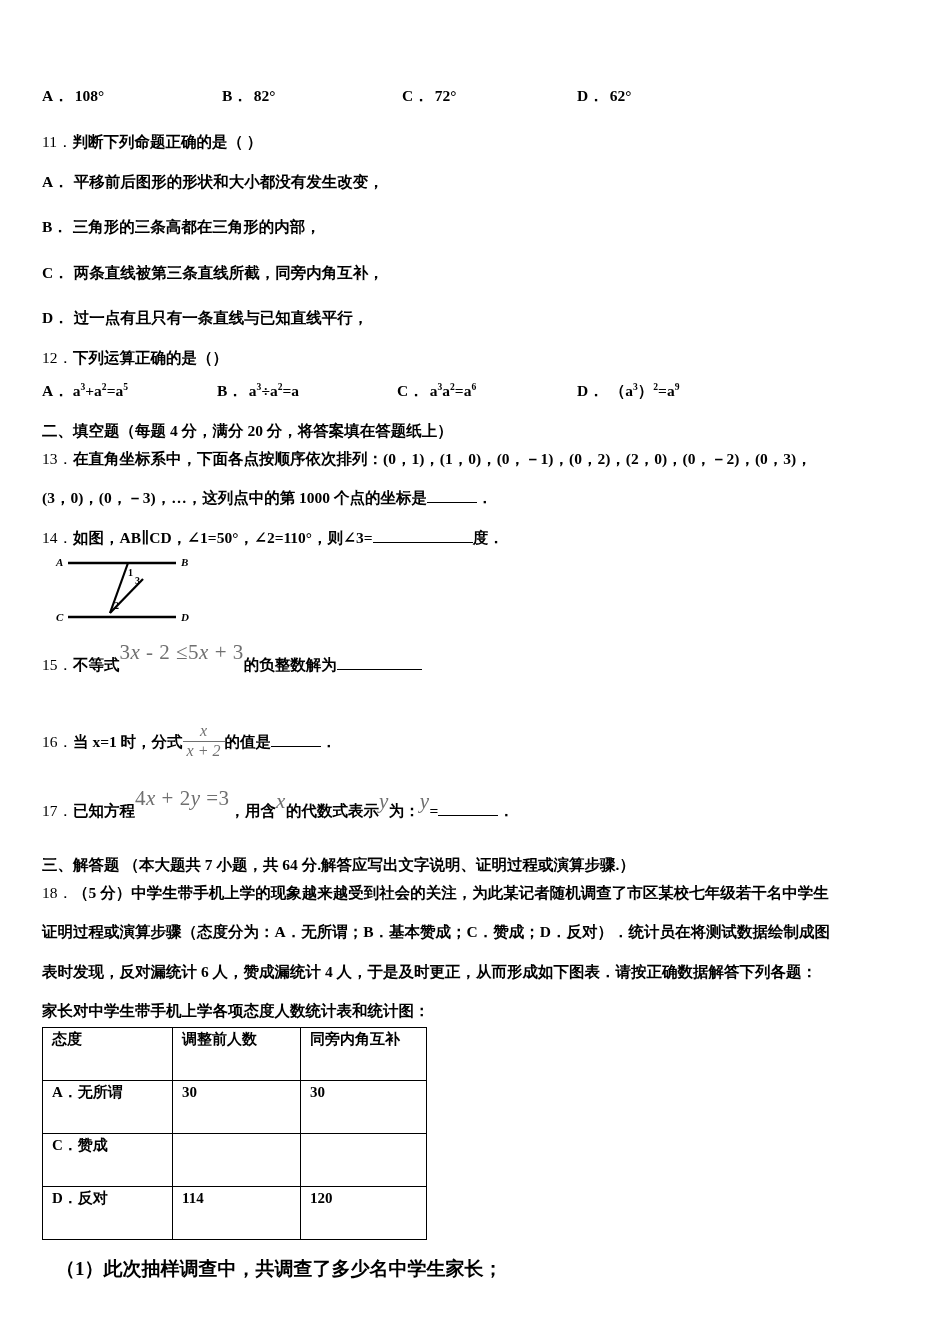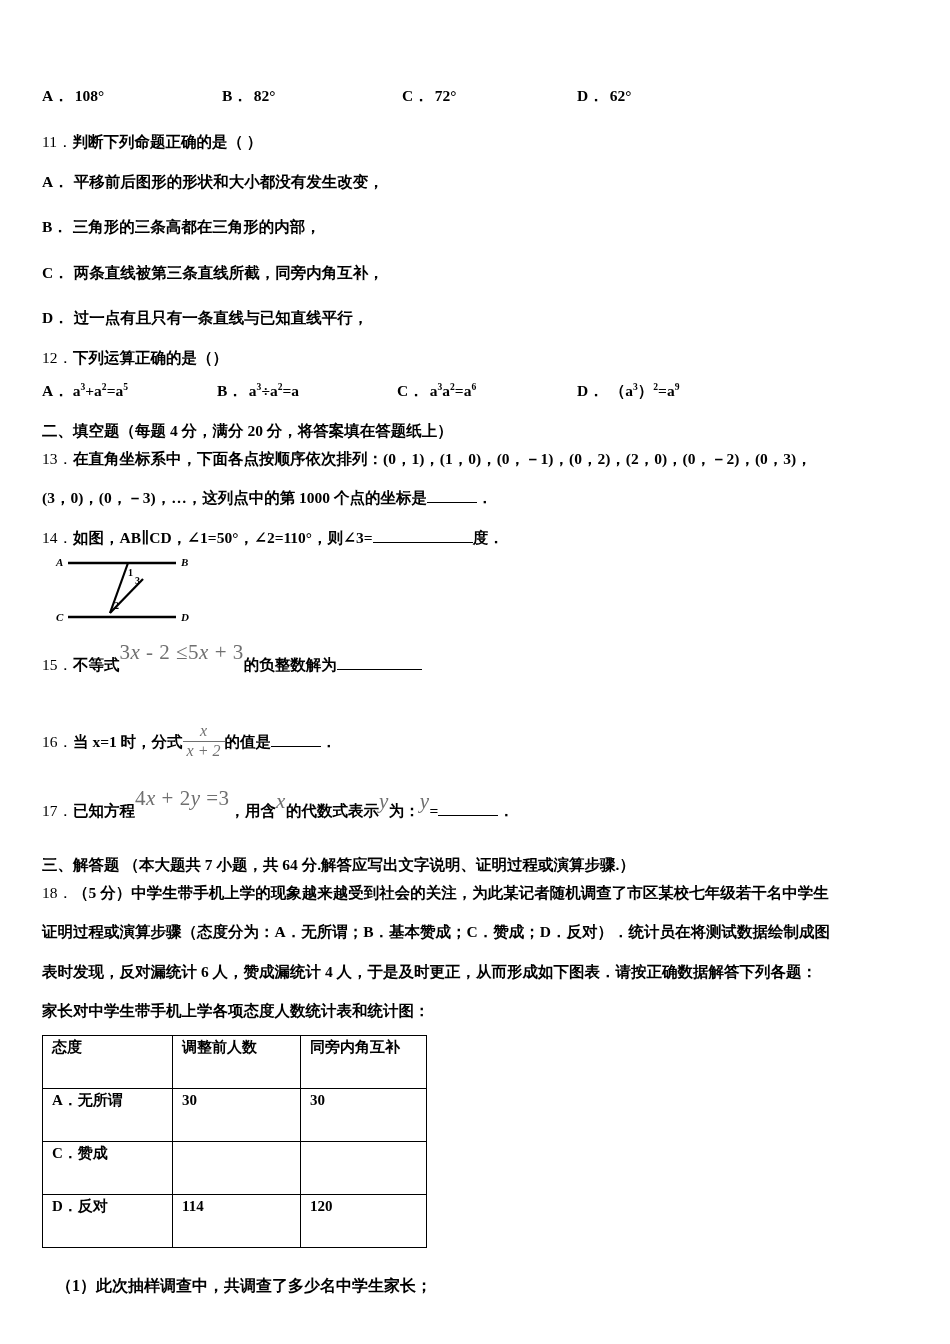--- a/index.html
+++ b/index.html
@@ -131,41 +131,41 @@
   }
 
   
   .figure-wrap {
     margin: 6px 0 0 6px;
   }
 
   
   table.stat {
     border-collapse: collapse;
-    margin-top: 16px;
+    margin-top: 8px;
     table-layout: fixed;
   }
   table.stat td {
     border: 1.6px solid #000;
     height: 46px;
     font-size: 15px;
     font-weight: bold;
     font-family: "Liberation Serif", serif;
     padding: 3px 8px 3px 9px;
     vertical-align: top;
     line-height: 1.15;
   }
   table.stat td.c0 { width: 112px; }
   table.stat td.c1 { width: 110px; }
   table.stat td.c2 { width: 108px; }
   table.stat td.empty { }
 
   .lastq {
-    margin-top: 28px;
-    font-size: 16px;
+    margin-top: 16px;
+    font-size: 19px;
     font-weight: bold;
     padding-left: 14px;
   }
 </style>
 </head>
 <body>
 
 <div class="page">
   <div class="content">
 

